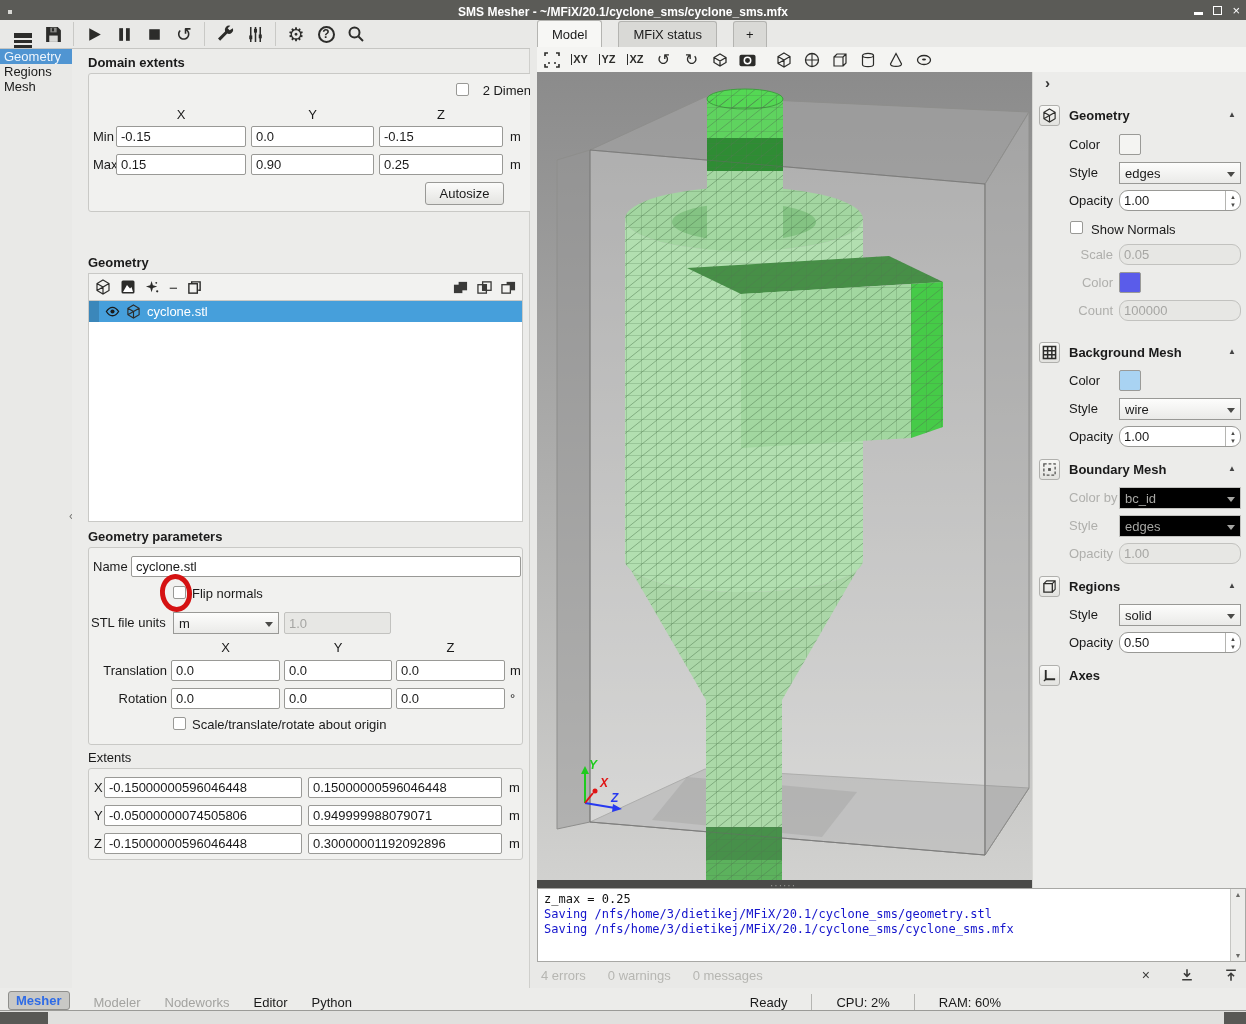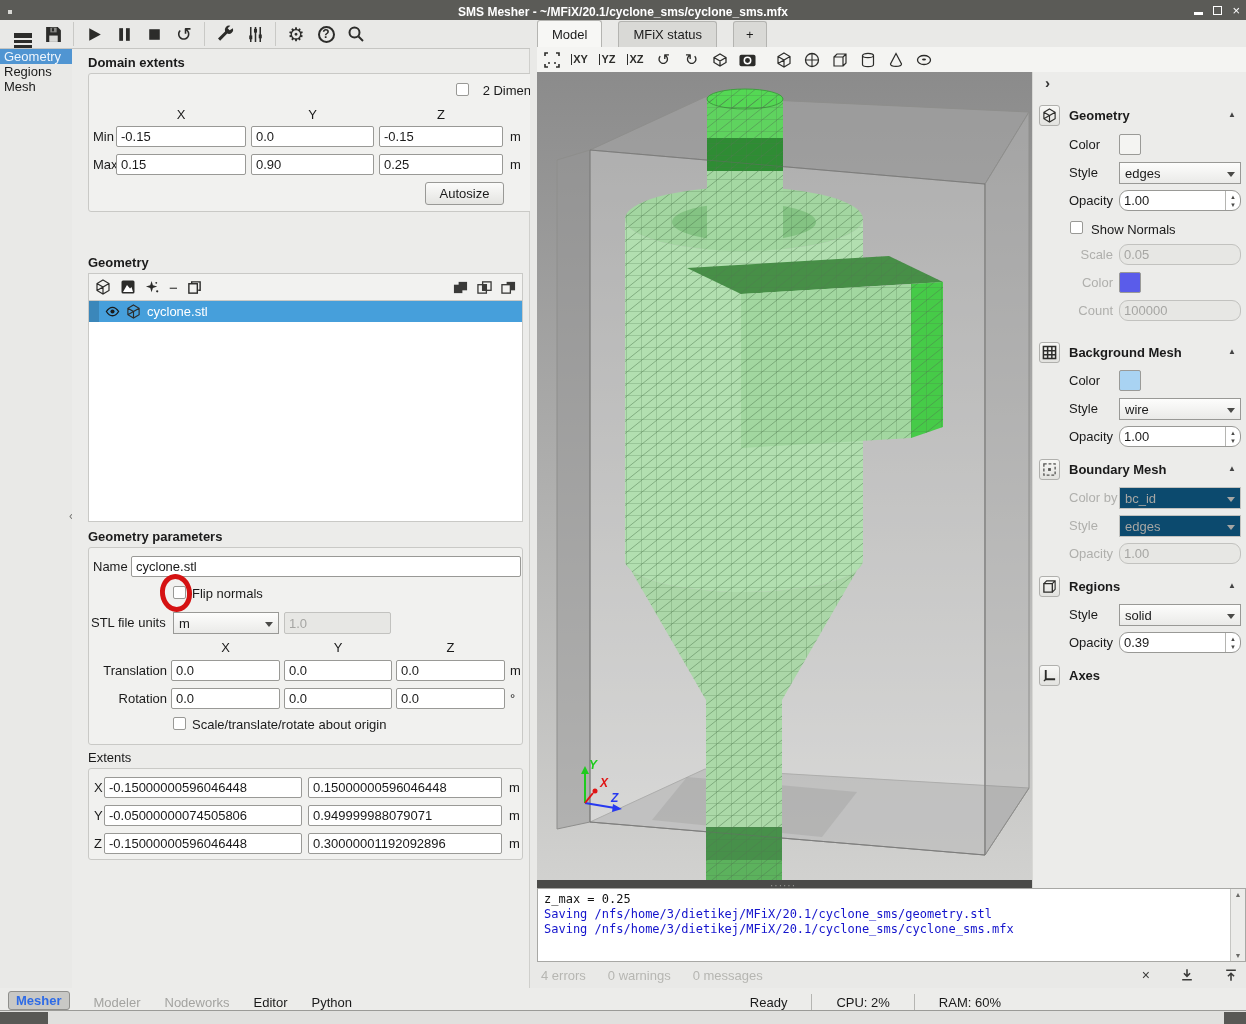--- a/index.html
+++ b/index.html
@@ -30,21 +30,21 @@
   .sect{position:absolute;font-weight:bold;font-size:13px}
   .gbox{position:absolute;border:1px solid #c9c9c6;border-radius:3px;background:#f1f1ef}
   .lbl{position:absolute;font-size:13px;color:#1a1a1a}
   .hdr{position:absolute;text-align:center;font-size:13px}
   input.inp{position:absolute;height:21px;background:#fff;border:1px solid #999996;border-radius:2px;padding:0 4px;font:13px "Liberation Sans",sans-serif;color:#1a1a1a}
   input.inp.dis{background:#e7e7e4;color:#a6a6a3;border-color:#c2c2bf}
   .cb{position:absolute;width:13px;height:13px;background:#fff;border:1px solid #999996;border-radius:2px}
   .btn{position:absolute;background:linear-gradient(#fbfbfa,#e4e4e1);border:1px solid #999996;border-radius:3px;font-size:13px;display:flex;align-items:center;justify-content:center}
   .select{position:absolute;background:linear-gradient(#fdfdfc,#eaeae8);border:1px solid #999996;border-radius:0;height:22px;display:flex;align-items:center;padding:0 18px 0 5px}
   .select .arr{position:absolute;right:5px;top:9px;width:0;height:0;border-left:4px solid transparent;border-right:4px solid transparent;border-top:5px solid #4a4a48}
-  .select.dis{background:#0c4a6e;color:#a6a6a3;border-color:#c2c2bf}
+  .select.dis{background:#000000;color:#a6a6a3;border-color:#c2c2bf}
   .select.dis .arr{border-top-color:#a6a6a3}
   .unit{position:absolute;font-size:13px}
   
   #geom-toolbar{position:absolute;left:16px;top:224px;width:435px;height:27px;background:#f2f2f0;border:1px solid #c9c9c6;border-bottom:none;display:flex;align-items:center;padding:0 6px;gap:9px}
   #geom-toolbar .sp{flex:1}
   #geom-list{position:absolute;left:16px;top:251px;width:435px;height:222px;background:#fff;border:1px solid #c9c9c6}
   .lrow{height:21px;display:flex;align-items:center;background:#469fdb;color:#fff;gap:6px}
   .lrow .indent{width:10px;height:21px;background:rgba(0,0,0,0.15)}
   
   #redcircle{position:absolute;width:32px;height:38px;border:5px solid #d51212;border-radius:50%;transform:rotate(-8deg)}
@@ -664,21 +664,21 @@
     <div class="rp-row" style="top:532px">
         <span class="l">Style</span>
       <div class="select rp-ctl">
           <span>solid</span>
           <span class="arr"></span>
         </div>
       </div>
     <div class="rp-row" style="top:560px">
         <span class="l">Opacity</span>
       <div class="spin">
-          <span>0.39</span>
+          <span>0.50</span>
           <span class="btns">
             <span>▲</span>
             <span>▼</span>
           </span>
         </div>
       </div>
 
     <div class="rp-head" style="top:593px">
       <span class="ibtn">
           <svg class="i" width="15" height="15">

